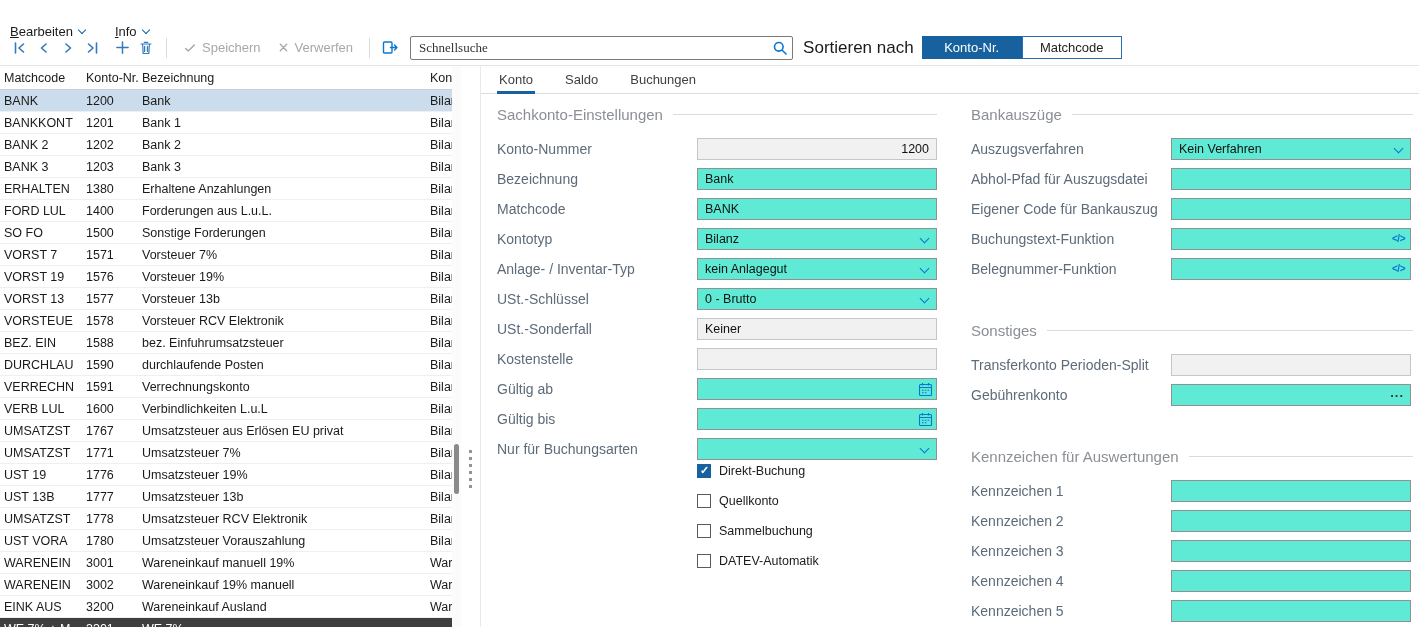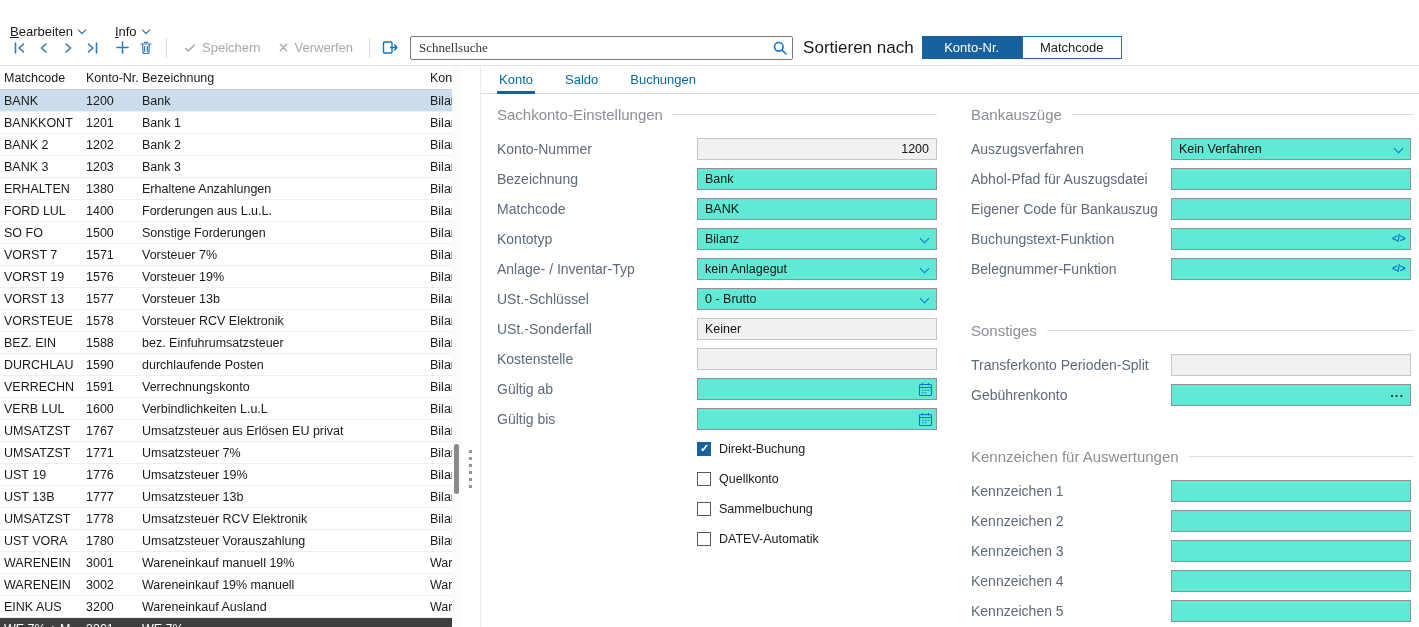--- a/index.html
+++ b/index.html
@@ -54,42 +54,42 @@
   .trow.partial{background:#3f3f3f;color:#fff;border-bottom:none;}
   
   .vscroll{position:absolute;left:452px;top:66px;width:9px;bottom:0;background:#fbfbfb;}
   .vthumb{position:absolute;left:2px;width:5px;top:378px;height:50px;background:#8a8a8a;border-radius:3px;}
   .splitter{position:absolute;left:461px;top:66px;width:19px;bottom:0;background:#fff;}
   .grip{position:absolute;left:8px;top:384px;width:3px;height:38px;
     background:repeating-linear-gradient(to bottom,#949494 0 3px,transparent 3px 7px);}
   
   .rightpanel{position:absolute;left:480px;top:66px;right:0;bottom:0;background:#fff;border-left:1px solid #eaeaea;}
   .tabs{height:28px;display:flex;align-items:center;gap:28px;padding-left:16px;border-bottom:1px solid #dedede;font-size:13px;}
-  .tab{position:relative;height:100%;display:flex;align-items:center;padding:0 2px;cursor:default;color:#0369a1;text-align:center;}
+  .tab{position:relative;height:100%;display:flex;align-items:center;padding:0 2px;cursor:default;color:#404040;text-align:center;}
   .tab.active::after{content:"";position:absolute;left:0;right:0;bottom:-1px;height:3px;background:var(--accent);}
   .form-col{position:absolute;top:38px;}
   .col-left{left:16px;width:440px;}
   .col-right{left:490px;width:442px;}
   .sheading{display:flex;align-items:center;gap:10px;height:20px;margin-bottom:10px;
     color:var(--heading);font-size:15px;}
   .sheading .hline{flex:1;height:1px;background:#dbdbdb;}
   .section + .section{margin-top:36px;}
   .frow{display:flex;align-items:center;height:30px;}
   .flabel{width:200px;font-size:14px;color:var(--label);padding-right:8px;}
   .fctl{position:relative;width:240px;height:22px;border:1px solid var(--border);background:#5eead4;
     display:flex;align-items:center;padding:0 7px;font-size:12.5px;color:#111;}
   .fctl.readonly{background:var(--ro-bg);border-color:var(--ro-border);}
   .fctl.right .fval{margin-left:auto;}
   .fval{overflow:hidden;white-space:nowrap;}
   .selchev{position:absolute;right:8px;top:6px;width:7px;height:7px;
     border-left:1.6px solid var(--blue2);border-bottom:1.6px solid var(--blue2);transform:rotate(-45deg);}
   .calic{position:absolute;right:3px;top:3px;}
   .codeic{position:absolute;right:5px;top:4px;color:var(--blue2);font-size:10px;font-weight:700;letter-spacing:-0.5px;}
   .dots{position:absolute;right:6px;top:0px;font-size:13px;font-weight:700;color:#333;letter-spacing:1px;}
-  .cbrow{display:flex;align-items:center;height:30px;padding-left:200px;font-size:12.5px;}
+  .cbrow{display:flex;height:30px;padding-left:200px;font-size:12.5px;}
   .cb{width:14px;height:14px;border:1px solid #5a5a5a;background:#fff;margin-right:8px;position:relative;flex:0 0 auto;}
   .cb.checked{background:var(--accent);border-color:var(--accent);}
   .cb.checked::after{content:"\2713";position:absolute;left:2px;top:-1px;color:#fff;font-size:11px;font-weight:700;}
 </style>
 </head>
 <body>
 
 <div class="menubar">
     <div class="menu-item">
       <span class="menu-label">Bearbeiten</span>
@@ -412,20 +412,27 @@
         <div class="frow">
           <div class="flabel">Gültig bis</div>
           <div class="fctl date">
             <span class="fval"></span>
             <svg class="calic" width="15" height="15" viewBox="0 0 15 15" fill="none" stroke="#0b76d1" stroke-width="1.1">
               <rect x="1.5" y="2.5" width="12" height="11" rx="1"></rect>
               <path d="M1.5 5.5h12M4.5 1v2.5M10.5 1v2.5M4 8.2h1.6M6.8 8.2h1.6M9.6 8.2h1.6M4 10.7h1.6M6.8 10.7h1.6"></path>
             </svg>
           </div>
         </div>
+        <div class="frow">
+          <div class="flabel">Nur für Buchungsarten</div>
+          <div class="fctl select">
+            <span class="fval"></span>
+            <span class="selchev"></span>
+          </div>
+        </div>
         <div class="cbrow">
           <span class="cb checked"></span>
           <span class="cblabel">Direkt-Buchung</span>
         </div>
         <div class="cbrow">
           <span class="cb"></span>
           <span class="cblabel">Quellkonto</span>
         </div>
         <div class="cbrow">
           <span class="cb"></span>

